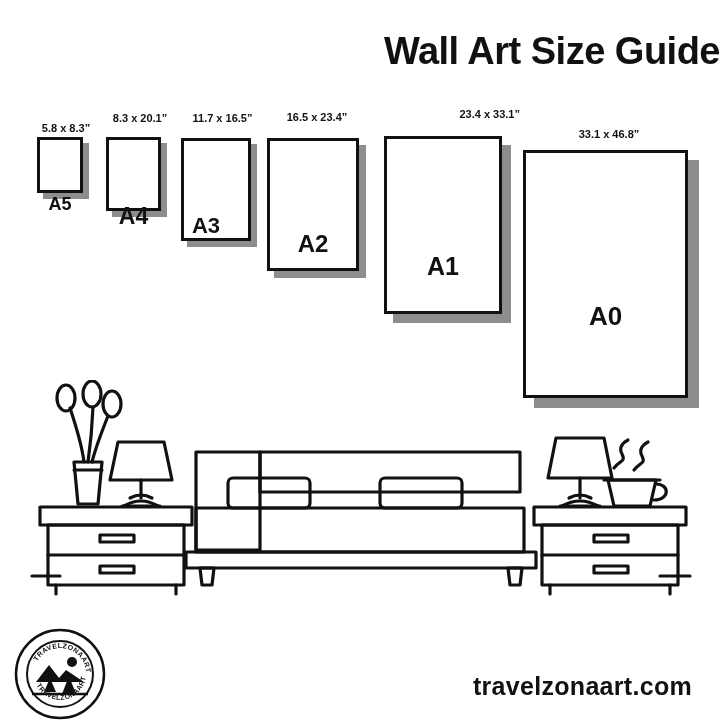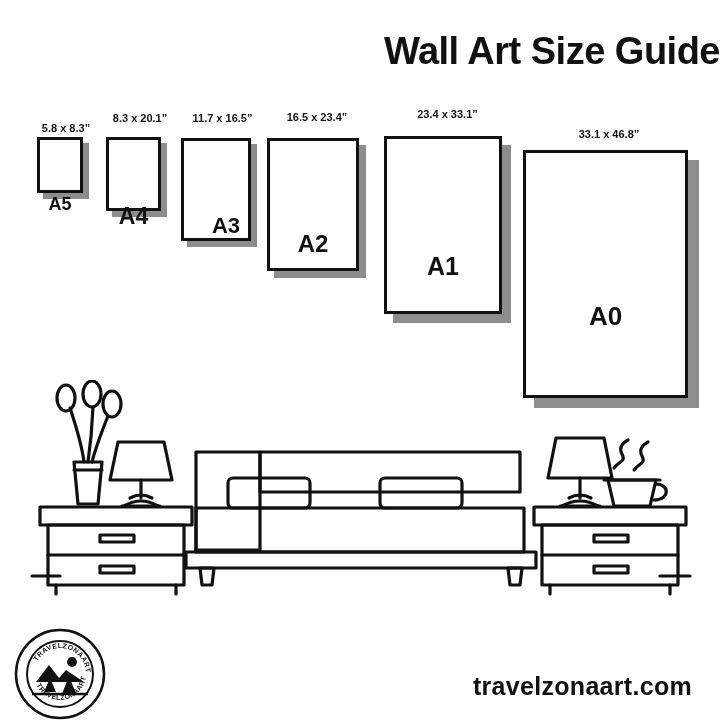--- a/index.html
+++ b/index.html
@@ -128,32 +128,32 @@
     <div class="frame-dims" style="top:0px;">8.3 x 20.1”</div>
     <div class="frame-shadow" style="left:17px; top:31px; width:55px; height:74px;"></div>
     <div class="frame-box" style="left:11px; top:25px; width:55px; height:74px;"></div>
     <div class="frame-label" style="left:11px; width:55px; top:53px; font-size:23px;">A4</div>
   </div>
 
   <div class="frame-group" style="left:170px; top:112px; width:105px; height:135px;">
     <div class="frame-dims" style="top:0px;">11.7 x 16.5”</div>
     <div class="frame-shadow" style="left:17px; top:32px; width:70px; height:103px;"></div>
     <div class="frame-box" style="left:11px; top:26px; width:70px; height:103px;"></div>
-    <div class="frame-label" style="left:11px; width:50px; top:63px; font-size:22px;padding-left:20px;">A3</div>
+    <div class="frame-label" style="left:11px; width:50px; top:63px; font-size:22px;">A3</div>
   </div>
 
   <div class="frame-group" style="left:258px; top:111px; width:118px; height:165px;">
     <div class="frame-dims" style="top:0px;">16.5 x 23.4”</div>
     <div class="frame-shadow" style="left:16px; top:34px; width:92px; height:133px;"></div>
     <div class="frame-box" style="left:9px; top:27px; width:92px; height:133px;"></div>
     <div class="frame-label" style="left:9px; width:92px; top:81px; font-size:24px;">A2</div>
   </div>
 
   <div class="frame-group" style="left:375px; top:108px; width:145px; height:210px;">
-    <div class="frame-dims" style="top:0px;">23.4 x 33.1”</div>
+    <div class="frame-dims" style="top:0px;text-align:right;">23.4 x 33.1”</div>
     <div class="frame-shadow" style="left:18px; top:37px; width:118px; height:178px;"></div>
     <div class="frame-box" style="left:9px; top:28px; width:118px; height:178px;"></div>
     <div class="frame-label" style="left:9px; width:118px; top:106px; font-size:25px;">A1</div>
   </div>
 
   <div class="frame-group" style="left:514px; top:128px; width:190px; height:280px;">
     <div class="frame-dims" style="top:0px;">33.1 x 46.8”</div>
     <div class="frame-shadow" style="left:20px; top:32px; width:165px; height:248px;"></div>
     <div class="frame-box" style="left:9px; top:22px; width:165px; height:248px;"></div>
     <div class="frame-label" style="left:9px; width:165px; top:135px; font-size:26px;">A0</div>

